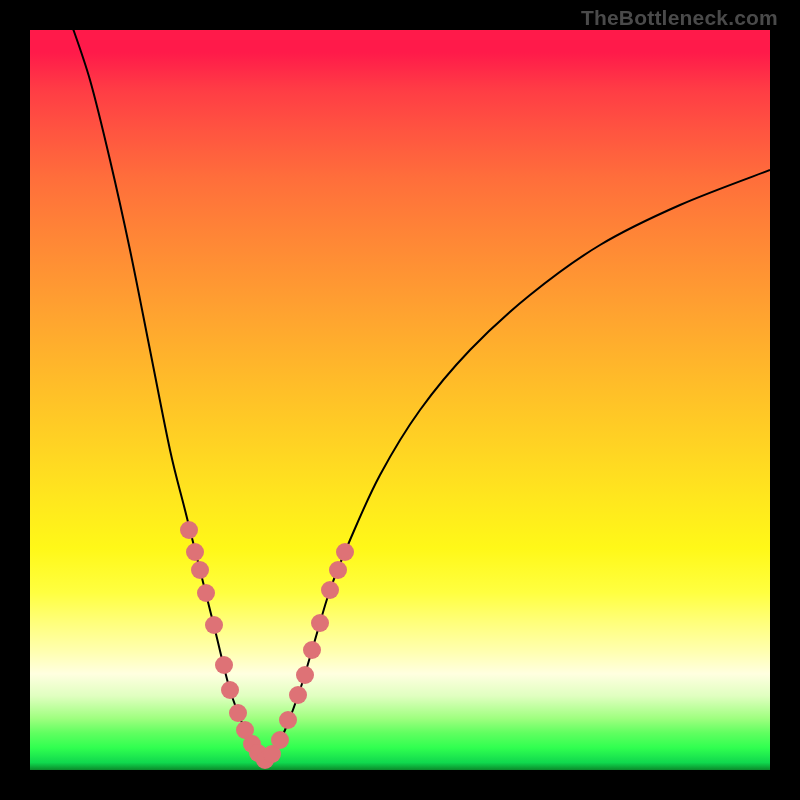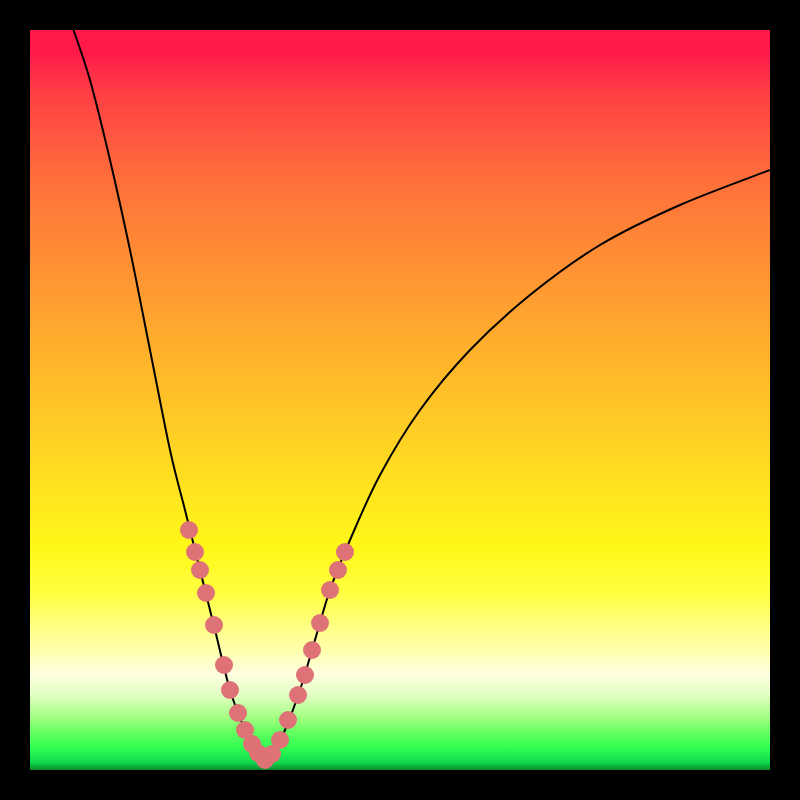--- a/index.html
+++ b/index.html
@@ -55,20 +55,21 @@
       color: #4a4a4a;
       font-size: 21px;
       font-weight: 600;
       letter-spacing: 0.2px;
     }
   </style>
 </head>
 <body>
 
 <div class="frame">
+  <div class="watermark">TheBottleneck.com</div>
   <div class="plot-area">
     <div class="gradient-bg"></div>
     <svg class="curve-layer" width="740" height="740" viewBox="0 0 740 740">
       <path id="curve-left" fill="none" stroke="#000" stroke-width="2" d="M 40 -10 C 43.333333333333336 0, 53.333333333333336 26.666666666666668, 60 50 C 66.66666666666667 73.33333333333333, 73.33333333333333 101.66666666666667, 80 130 C 86.66666666666667 158.33333333333334, 93.33333333333333 188.33333333333334, 100 220 C 106.66666666666667 251.66666666666666, 113.33333333333333 286.6666666666667, 120 320 C 126.66666666666667 353.3333333333333, 134.16666666666666 393.3333333333333, 140 420 C 145.83333333333334 446.6666666666667, 150 460, 155 480 C 160 500, 165 520, 170 540 C 175 560, 180 580, 185 600 C 190 620, 195 643.3333333333334, 200 660 C 205 676.6666666666666, 210.83333333333334 690, 215 700 C 219.16666666666666 710, 221.66666666666666 715, 225 720 C 228.33333333333334 725, 233.33333333333334 728.3333333333334, 235 730"></path>
       <path id="curve-right" fill="none" stroke="#000" stroke-width="2" d="M 235 730 C 236.66666666666666 728.3333333333334, 241.66666666666666 725, 245 720 C 248.33333333333334 715, 250.83333333333334 710, 255 700 C 259.1666666666667 690, 265 675, 270 660 C 275 645, 280 626.6666666666666, 285 610 C 290 593.3333333333334, 294.1666666666667 576.6666666666666, 300 560 C 305.8333333333333 543.3333333333334, 311.6666666666667 529.1666666666666, 320 510 C 328.3333333333333 490.8333333333333, 338.3333333333333 466.6666666666667, 350 445 C 361.6666666666667 423.3333333333333, 375 400.8333333333333, 390 380 C 405 359.1666666666667, 421.6666666666667 339.1666666666667, 440 320 C 458.3333333333333 300.8333333333333, 478.3333333333333 282.5, 500 265 C 521.6666666666666 247.5, 545 230, 570 215 C 595 200, 621.6666666666666 187.5, 650 175 C 678.3333333333334 162.5, 725 145.83333333333334, 740 140"></path>
       <g id="points">
           <circle cx="159" cy="500" r="9" fill="#de7276"></circle>
           <circle cx="165" cy="522" r="9" fill="#de7276"></circle>
           <circle cx="170" cy="540" r="9" fill="#de7276"></circle>
           <circle cx="176" cy="563" r="9" fill="#de7276"></circle>

